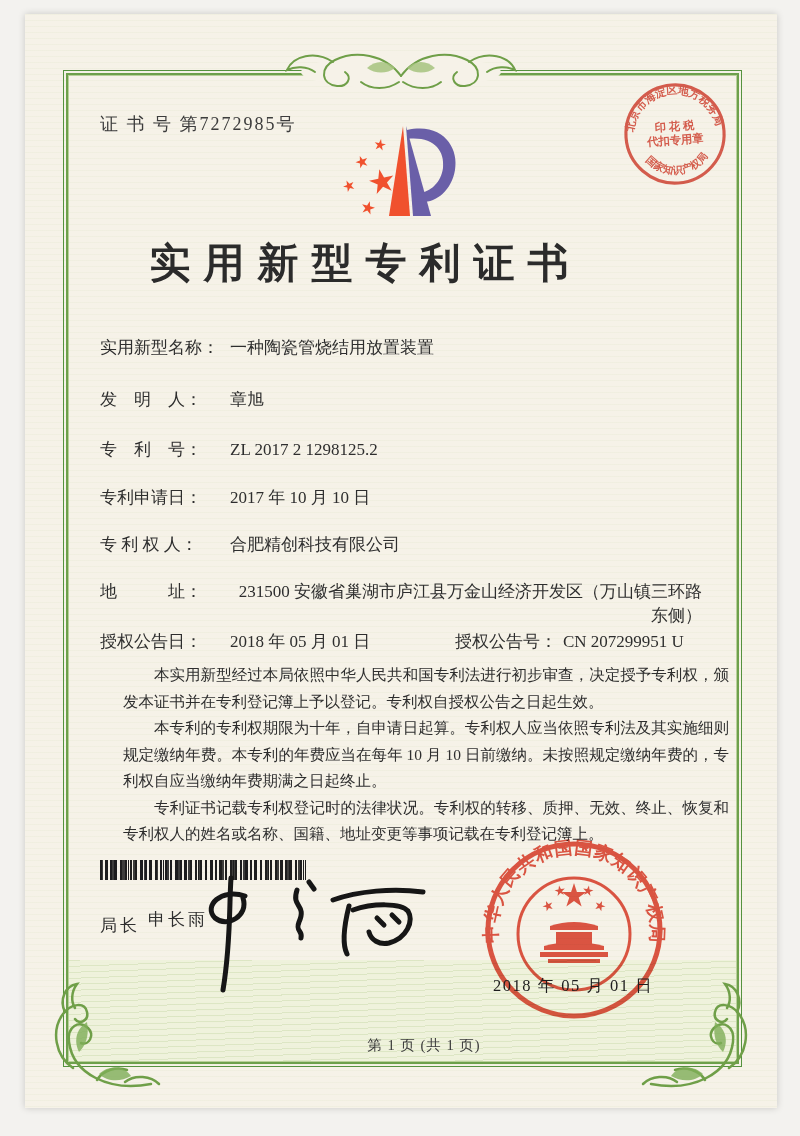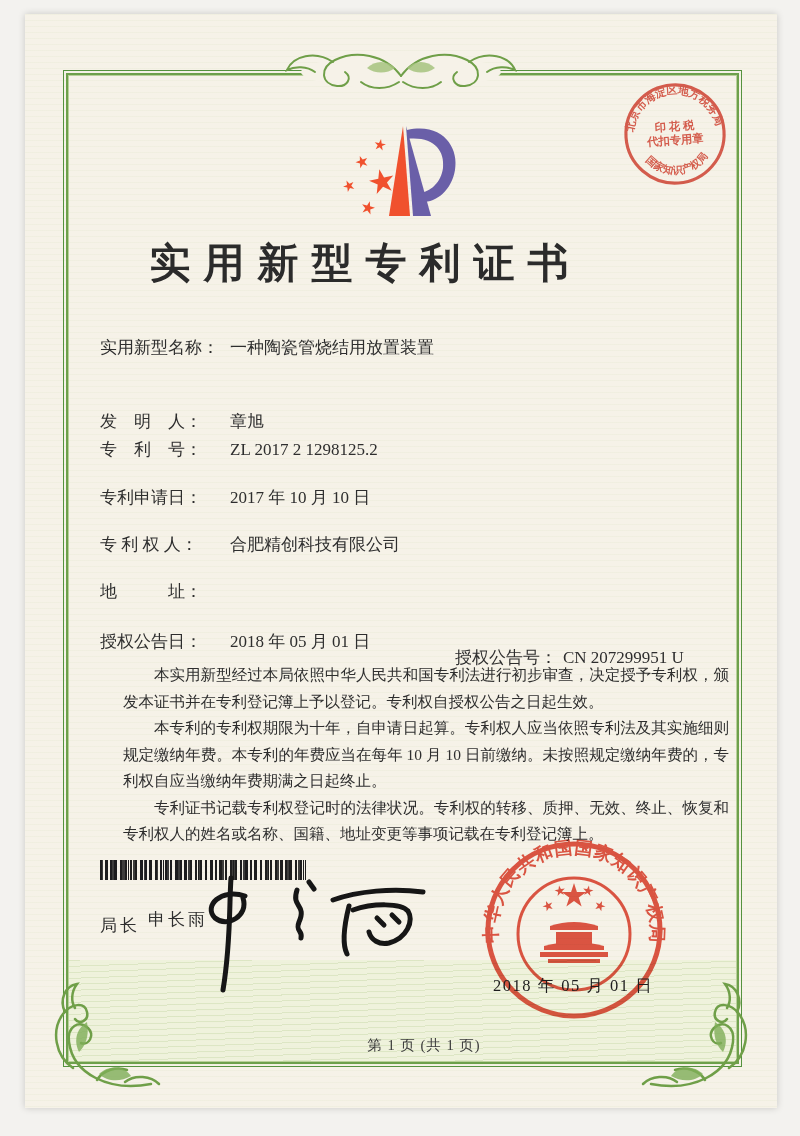--- a/index.html
+++ b/index.html
@@ -107,20 +107,21 @@
       <path d="M26,36 C20,24 26,10 38,8 C32,16 32,26 36,32"></path>
       <path d="M86,106 C96,98 112,100 120,108"></path>
       <path d="M58,104 C64,94 78,90 88,94"></path>
     </g>
     <g fill="#7fae58" opacity="0.8">
       <path d="M60,98 C70,88 86,90 92,100 C82,106 68,106 60,98 Z"></path>
       <path d="M40,76 C34,64 38,52 48,46 C50,58 48,68 40,76 Z"></path>
     </g>
   </svg>
 
+  <div class="cert-no">证 书 号 第7272985号</div>
 
   <svg class="logo" viewBox="0 0 130 104">
     <defs>
       <polygon id="star5" points="0,-1 0.2245,-0.309 0.951,-0.309 0.3633,0.118 0.5878,0.809 0,0.382 -0.5878,0.809 -0.3633,0.118 -0.951,-0.309 -0.2245,-0.309"></polygon>
     </defs>
     <path d="M66,6 L73,96 L52,96 Z" fill="#f0512e"></path>
     <path d="M69,6 L94,96 L76,96 Z" fill="#6a5fa8"></path>
     <path d="M70,10 C106,2 122,28 118,50 C114,74 94,86 78,81 L76,72 C90,76 104,64 106,48 C108,30 96,16 70,19 Z" fill="#6a5fa8"></path>
     <g fill="#f0512e">
       <use href="#star5" transform="translate(45,62) scale(13) rotate(-12)"></use>
@@ -146,43 +147,44 @@
       <textPath href="#taxBottom" startOffset="50%" text-anchor="middle">国家知识产权局</textPath>
     </text>
   </svg>
 
   <div class="title">实用新型专利证书</div>
 
   <div class="frow" style="top:322px">
     <span class="flabel">实用新型名称：</span>
     <span class="fvalue">一种陶瓷管烧结用放置装置</span>
   </div>
-  <div class="frow" style="top:396px">
+  <div class="frow" style="top:374px">
     <span class="flabel">发　明　人：</span>
     <span class="fvalue">章旭</span>
   </div>
   <div class="frow" style="top:424px">
     <span class="flabel">专　利　号：</span>
     <span class="fvalue">ZL 2017 2 1298125.2</span>
   </div>
   <div class="frow" style="top:472px">
     <span class="flabel">专利申请日：</span>
     <span class="fvalue">2017 年 10 月 10 日</span>
   </div>
   <div class="frow" style="top:519px">
     <span class="flabel">专 利 权 人：</span>
     <span class="fvalue">合肥精创科技有限公司</span>
   </div>
   <div class="frow addr" style="top:566px">
     <span class="flabel">地　　　址：</span>
+    <span class="fvalue">231500 安徽省巢湖市庐江县万金山经济开发区（万山镇三环路东侧）</span>
   </div>
   <div class="frow" style="top:616px;width:602px">
     <span class="flabel">授权公告日：</span>
     <span class="fvalue">2018 年 05 月 01 日</span>
-    <span class="grant2" style="position:absolute;left:355px;margin-top:16px;">
+    <span class="grant2" style="position:absolute;left:355px;">
       <span class="flabel" style="width:auto">授权公告号：</span>
       <span class="fvalue">CN 207299951 U</span>
     </span>
   </div>
 
   <div class="body-text">
     <p>本实用新型经过本局依照中华人民共和国专利法进行初步审查，决定授予专利权，颁发本证书并在专利登记簿上予以登记。专利权自授权公告之日起生效。</p>
     <p>本专利的专利权期限为十年，自申请日起算。专利权人应当依照专利法及其实施细则规定缴纳年费。本专利的年费应当在每年 10 月 10 日前缴纳。未按照规定缴纳年费的，专利权自应当缴纳年费期满之日起终止。</p>
     <p>专利证书记载专利权登记时的法律状况。专利权的转移、质押、无效、终止、恢复和专利权人的姓名或名称、国籍、地址变更等事项记载在专利登记簿上。</p>
   </div>

